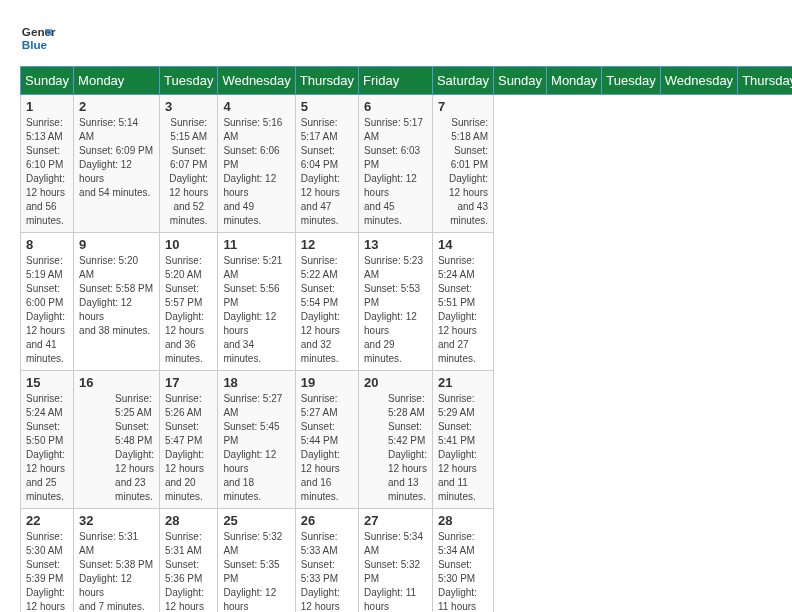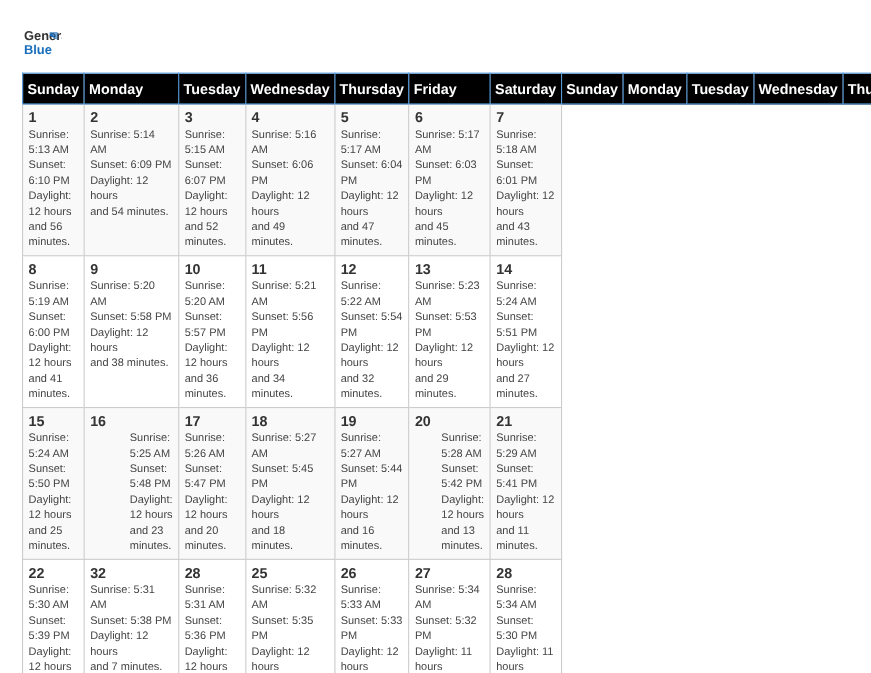--- a/index.html
+++ b/index.html
@@ -36,26 +36,26 @@
     .subtitle {
       font-size: 15px;
       color: #555;
     }
     table {
       width: 100%;
       border-collapse: collapse;
       font-size: 11px;
     }
     thead th {
-      background: #000000;
+      background: #15803d;
       color: #fff;
       padding: 6px 4px;
       text-align: left;
       font-size: 13px;
-      font-weight: bold;
+      font-weight: normal;
       border: 1px solid #5599d9;
     }
     tbody tr {
       vertical-align: top;
     }
     tbody td {
       border: 1px solid #ccc;
       padding: 4px 5px;
       vertical-align: top;
       width: calc(100% / 7);
@@ -129,21 +129,21 @@
         </td>
         <td>
           <span class="day-num">2</span>
           <div class="day-info" style="white-space: pre-line;">Sunrise: 5:14 AM
 Sunset: 6:09 PM
 Daylight: 12 hours
 and 54 minutes.</div>
         </td>
         <td>
           <span class="day-num">3</span>
-          <div class="day-info" style="white-space: pre-line;">Sunrise: 5:15 AM
+          <div class="day-info" style="white-space: pre-line; text-align: center;">Sunrise: 5:15 AM
 Sunset: 6:07 PM
 Daylight: 12 hours
 and 52 minutes.</div>
         </td>
         <td>
           <span class="day-num">4</span>
           <div class="day-info" style="white-space: pre-line;">Sunrise: 5:16 AM
 Sunset: 6:06 PM
 Daylight: 12 hours
 and 49 minutes.</div>
@@ -157,21 +157,21 @@
         </td>
         <td>
           <span class="day-num">6</span>
           <div class="day-info" style="white-space: pre-line;">Sunrise: 5:17 AM
 Sunset: 6:03 PM
 Daylight: 12 hours
 and 45 minutes.</div>
         </td>
         <td>
           <span class="day-num">7</span>
-          <div class="day-info" style="white-space: pre-line;">Sunrise: 5:18 AM
+          <div class="day-info" style="white-space: pre-line; text-align: right;">Sunrise: 5:18 AM
 Sunset: 6:01 PM
 Daylight: 12 hours
 and 43 minutes.</div>
         </td>
       </tr>
       <tr>
         <td>
           <span class="day-num">8</span>
           <div class="day-info" style="white-space: pre-line;">Sunrise: 5:19 AM
 Sunset: 6:00 PM

